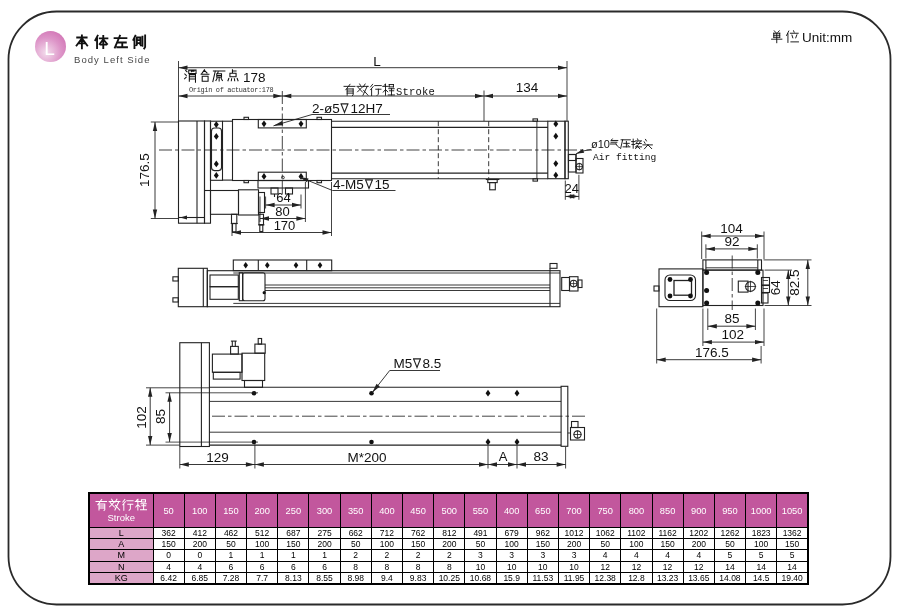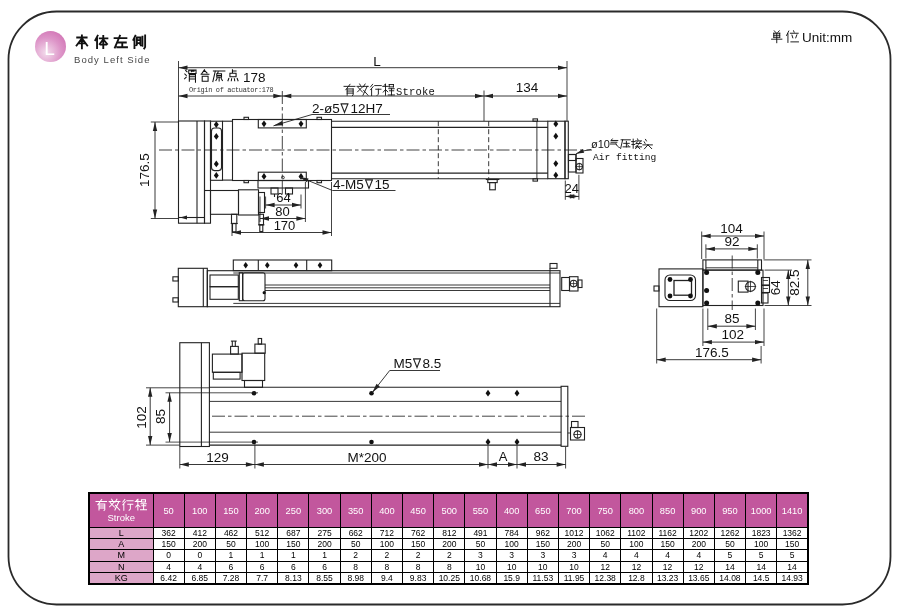--- a/index.html
+++ b/index.html
@@ -447,36 +447,36 @@
             <th class="hd">550</th>
             <th class="hd">400</th>
             <th class="hd">650</th>
             <th class="hd">700</th>
             <th class="hd">750</th>
             <th class="hd">800</th>
             <th class="hd">850</th>
             <th class="hd">900</th>
             <th class="hd">950</th>
             <th class="hd">1000</th>
-            <th class="hd">1410</th>
+            <th class="hd">1050</th>
           </tr>
 <tr>
             <td class="lbl">L</td>
             <td class="dat">362</td>
             <td class="dat">412</td>
             <td class="dat">462</td>
             <td class="dat">512</td>
             <td class="dat">687</td>
             <td class="dat">275</td>
             <td class="dat">662</td>
             <td class="dat">712</td>
             <td class="dat">762</td>
             <td class="dat">812</td>
             <td class="dat">491</td>
-            <td class="dat">784</td>
+            <td class="dat">679</td>
             <td class="dat">962</td>
             <td class="dat">1012</td>
             <td class="dat">1062</td>
             <td class="dat">1102</td>
             <td class="dat">1162</td>
             <td class="dat">1202</td>
             <td class="dat">1262</td>
             <td class="dat">1823</td>
             <td class="dat">1362</td>
           </tr>
@@ -567,18 +567,18 @@
             <td class="dat">10.68</td>
             <td class="dat">15.9</td>
             <td class="dat">11.53</td>
             <td class="dat">11.95</td>
             <td class="dat">12.38</td>
             <td class="dat">12.8</td>
             <td class="dat">13.23</td>
             <td class="dat">13.65</td>
             <td class="dat">14.08</td>
             <td class="dat">14.5</td>
-            <td class="dat">14.93</td>
+            <td class="dat">19.40</td>
           </tr>
 </tbody>
 </table>
 </div>
 </div>
 
 </body></html>

